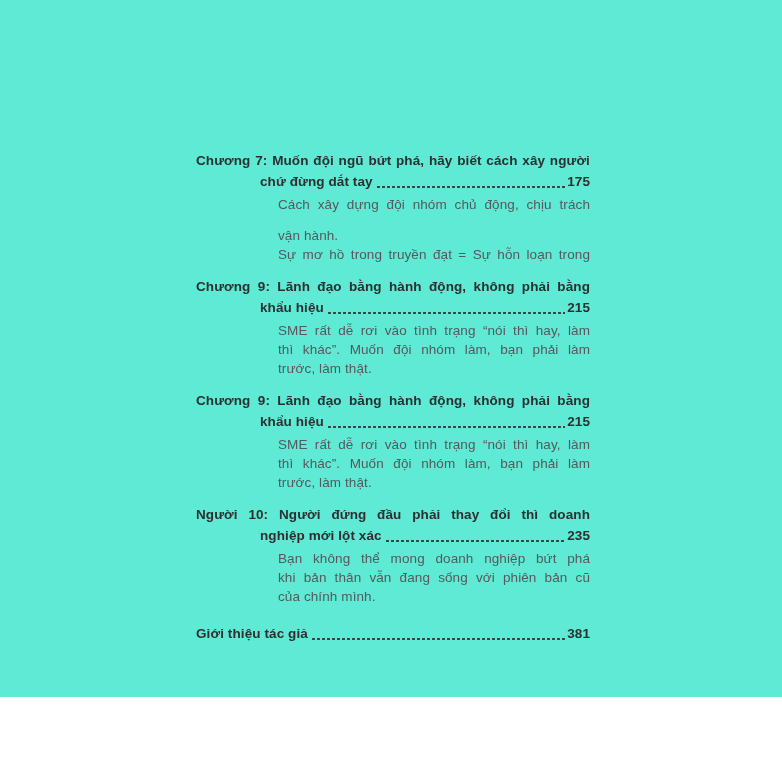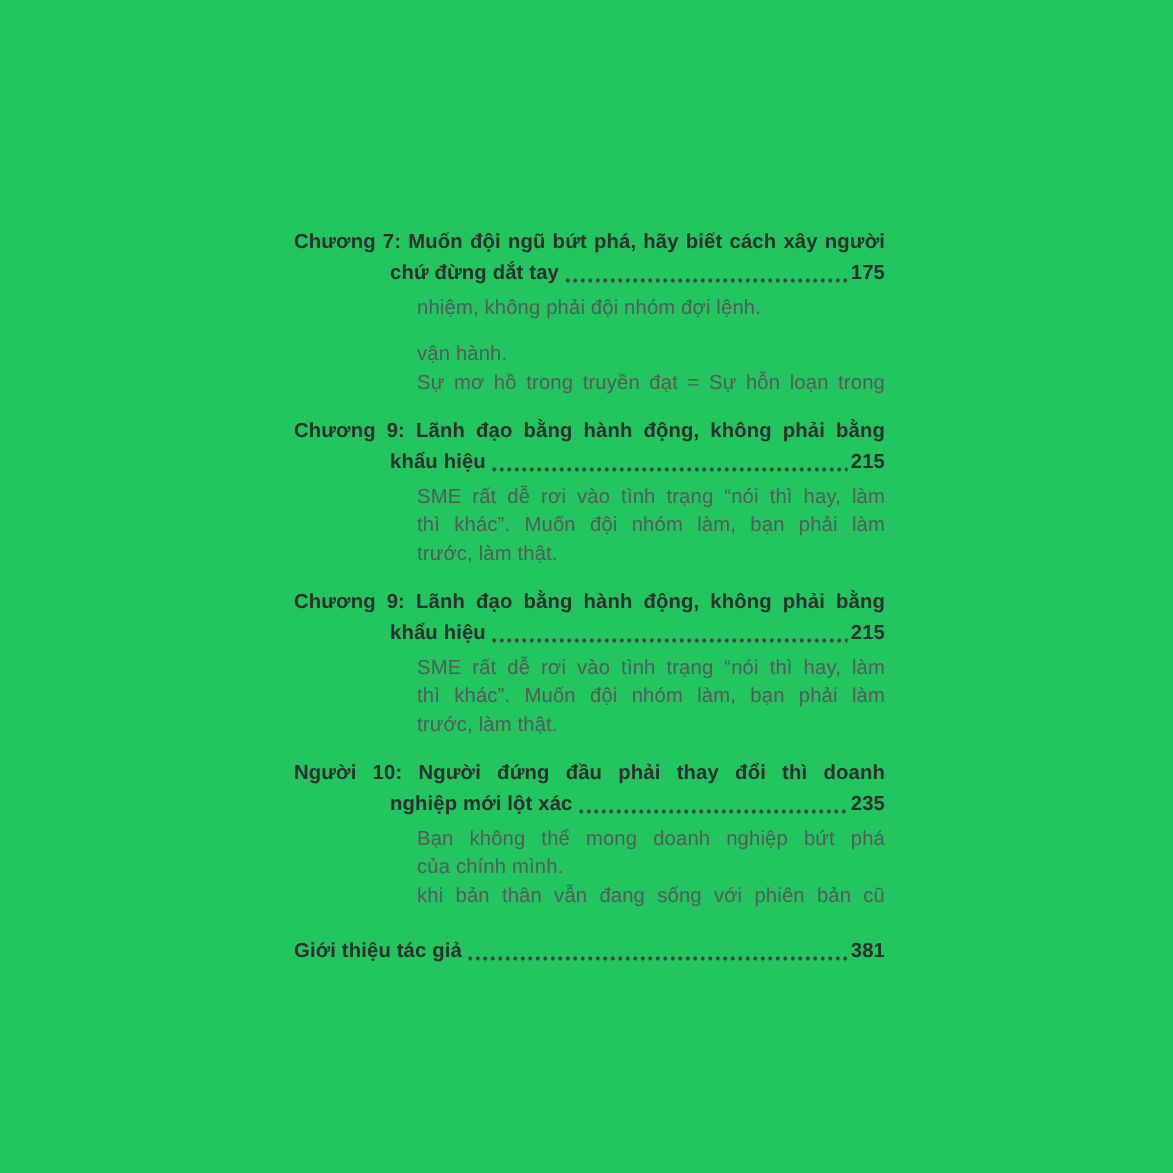--- a/index.html
+++ b/index.html
@@ -7,22 +7,22 @@
     padding: 0;
     width: 782px;
     height: 782px;
     background: #ffffff;
     font-family: "Liberation Sans", sans-serif;
     overflow: hidden;
   }
   .book-page {
     position: relative;
     width: 782px;
-    height: 782px;
-    background: #22c55e;
+    height: 697px;
+    background: #5eead4;
   }
   .toc {
     position: absolute;
     left: 196px;
     top: 150px;
     width: 394px;
     color: #2d2f31;
   }
   .entry {
     margin-bottom: 12px;
@@ -96,21 +96,21 @@
   <div class="toc">
     <div id="entries">
   <div class="entry">
     <div class="h1line"><span class="lbl">Chương 7:</span><span class="t1"> Muốn đội ngũ bứt phá, hãy biết cách xây người</span></div>
     <div class="h2line">
       <span class="t2">chứ đừng dắt tay</span>
       <span class="dots"></span>
       <span class="pg">175</span>
     </div>
     <div class="desc">
-            <div class="desc-line">nhiệm, không phải đội nhóm đợi lệnh.</div>
+            <div class="desc-line jl">Cách xây dựng đội nhóm chủ động, chịu trách</div>
           </div>
   </div>
 
   <div class="entry">
     <div class="desc">
             <div class="desc-line">vận hành.</div>
             <div class="desc-line jl">Sự mơ hồ trong truyền đạt = Sự hỗn loạn trong</div>
           </div>
   </div>
 
@@ -144,22 +144,22 @@
 
   <div class="entry">
     <div class="h1line"><span class="lbl">Người 10:</span><span class="t1"> Người đứng đầu phải thay đổi thì doanh</span></div>
     <div class="h2line">
       <span class="t2">nghiệp mới lột xác</span>
       <span class="dots"></span>
       <span class="pg">235</span>
     </div>
     <div class="desc">
             <div class="desc-line jl">Bạn không thể mong doanh nghiệp bứt phá</div>
+            <div class="desc-line jl">khi bản thân vẫn đang sống với phiên bản cũ</div>
             <div class="desc-line">của chính mình.</div>
-            <div class="desc-line jl">khi bản thân vẫn đang sống với phiên bản cũ</div>
           </div>
   </div>
 </div>
     <div class="footer-row">
       <span>Giới thiệu tác giả</span>
       <span class="dots"></span>
       <span class="pg">381</span>
     </div>
   </div>
 </div>

